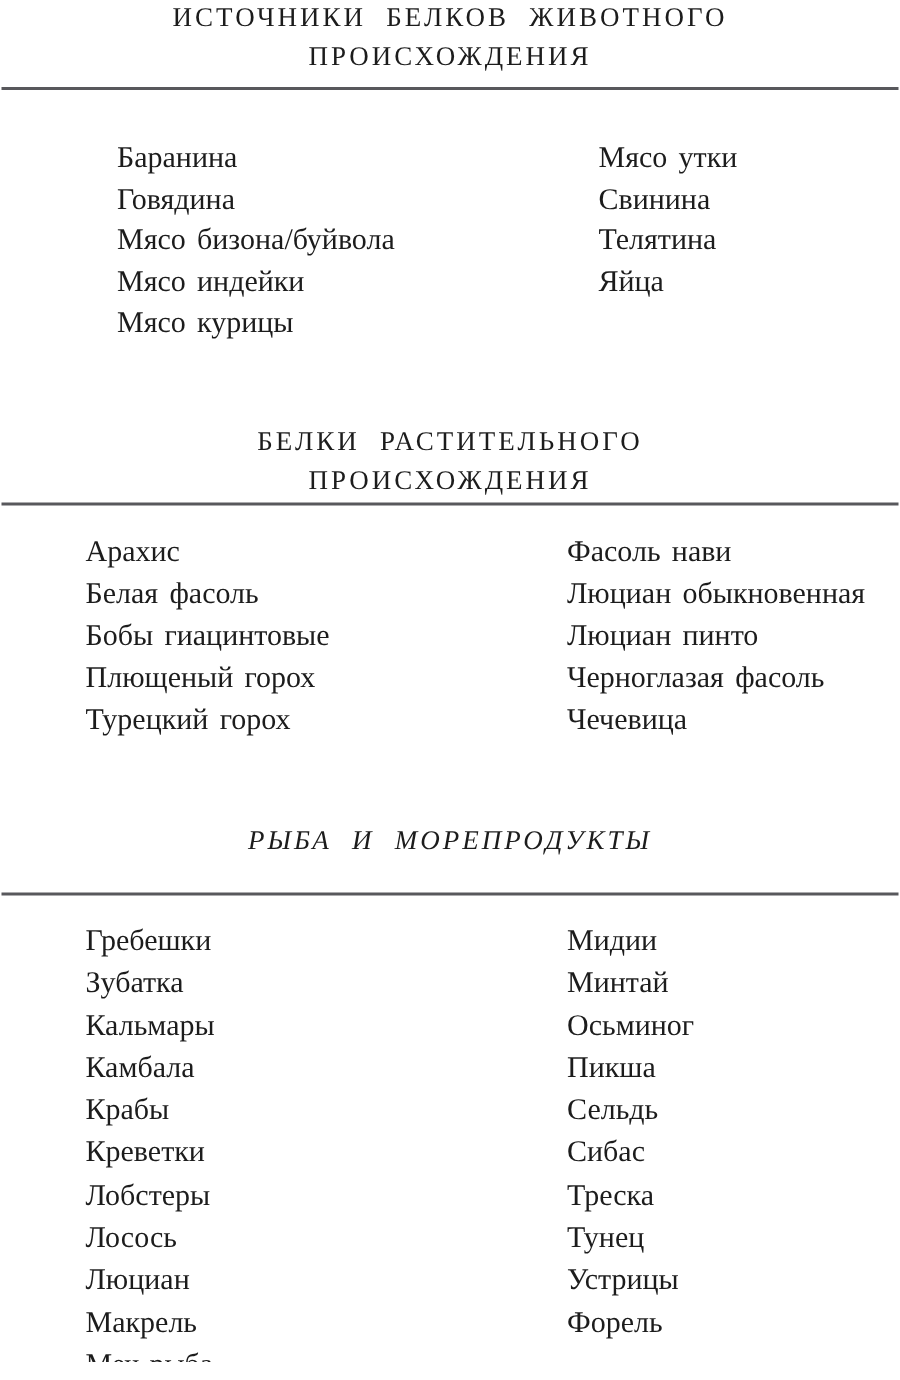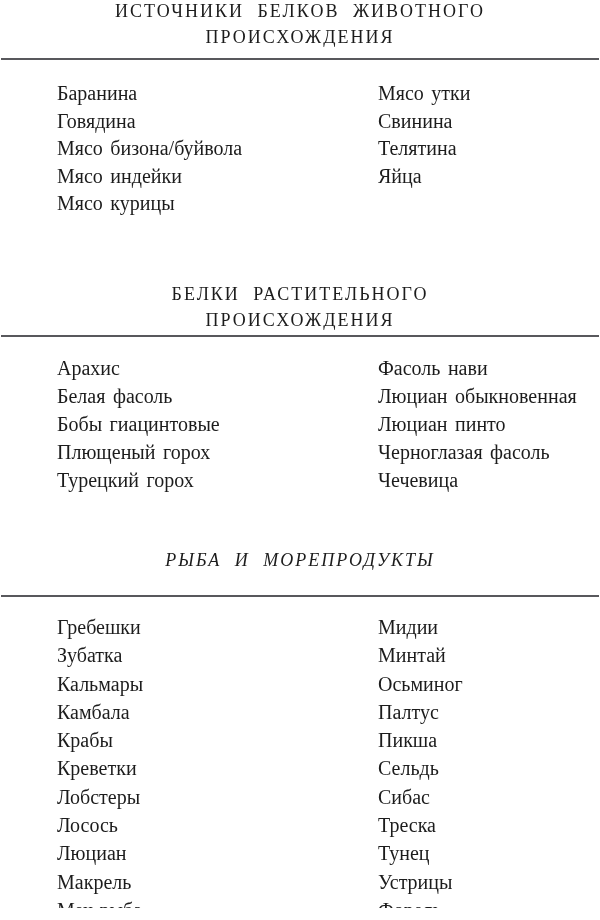--- a/index.html
+++ b/index.html
@@ -36,21 +36,21 @@
     word-spacing: 2.5px;
     white-space: nowrap;
   }
   .col-left  { left: 57px; }
   .col-right { left: 378px; }
   .rows-s1 .item { height: 27.5px; line-height: 27.5px; }
   .rows-s2 .item { height: 28px;   line-height: 28px; }
   .rows-s3 .item { height: 28.3px; line-height: 28.3px; }
 
   
-  #t1 { top: -2px; }  #r1 { top: 58px; }  #c1l, #c1r { top: 80px; }
+  #t1 { top: -2px; }  #r1 { top: 58px; }  #c1l, #c1r { top: 92px; margin-left: 21px; }
   #t2 { top: 281px; } #r2 { top: 335px; } #c2l, #c2r { top: 354px; font-family: Liberation Serif, serif; }
   #t3 { top: 547px; font-style: italic; } #r3 { top: 595px; } #c3l, #c3r { top: 613px; }
 </style>
 </head>
 <body>
 
 <div class="page">
 
   <section>
     <div class="sec-title" id="t1">
@@ -110,21 +110,20 @@
       <div class="item">Лобстеры</div>
       <div class="item">Лосось</div>
       <div class="item">Люциан</div>
       <div class="item">Макрель</div>
       <div class="item">Меч-рыба</div>
     </div>
     <div class="col col-right rows-s3" id="c3r">
       <div class="item">Мидии</div>
       <div class="item">Минтай</div>
       <div class="item">Осьминог</div>
-      <div class="item">Палтус</div>
       <div class="item">Пикша</div>
       <div class="item">Сельдь</div>
       <div class="item">Сибас</div>
       <div class="item">Треска</div>
       <div class="item">Тунец</div>
       <div class="item">Устрицы</div>
       <div class="item">Форель</div>
     </div>
   </section>
 

